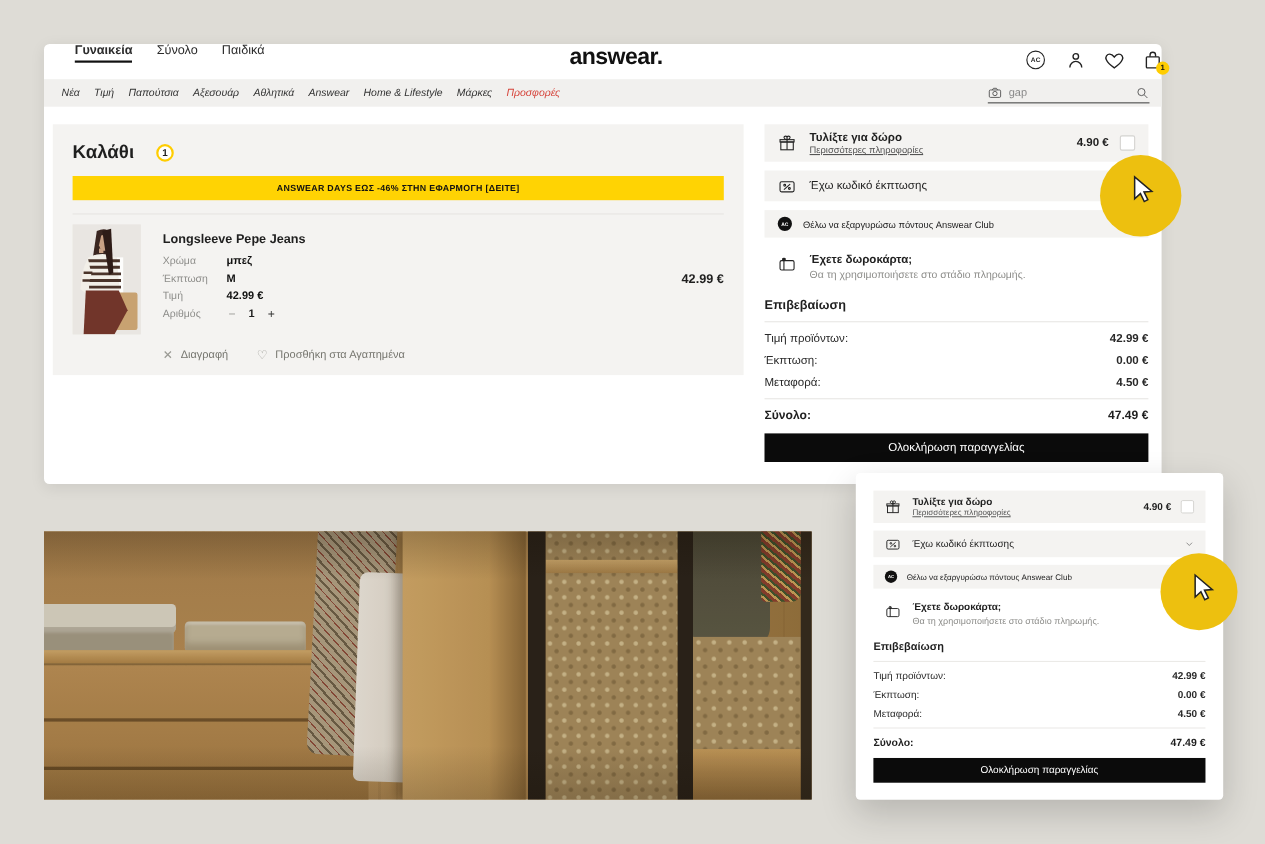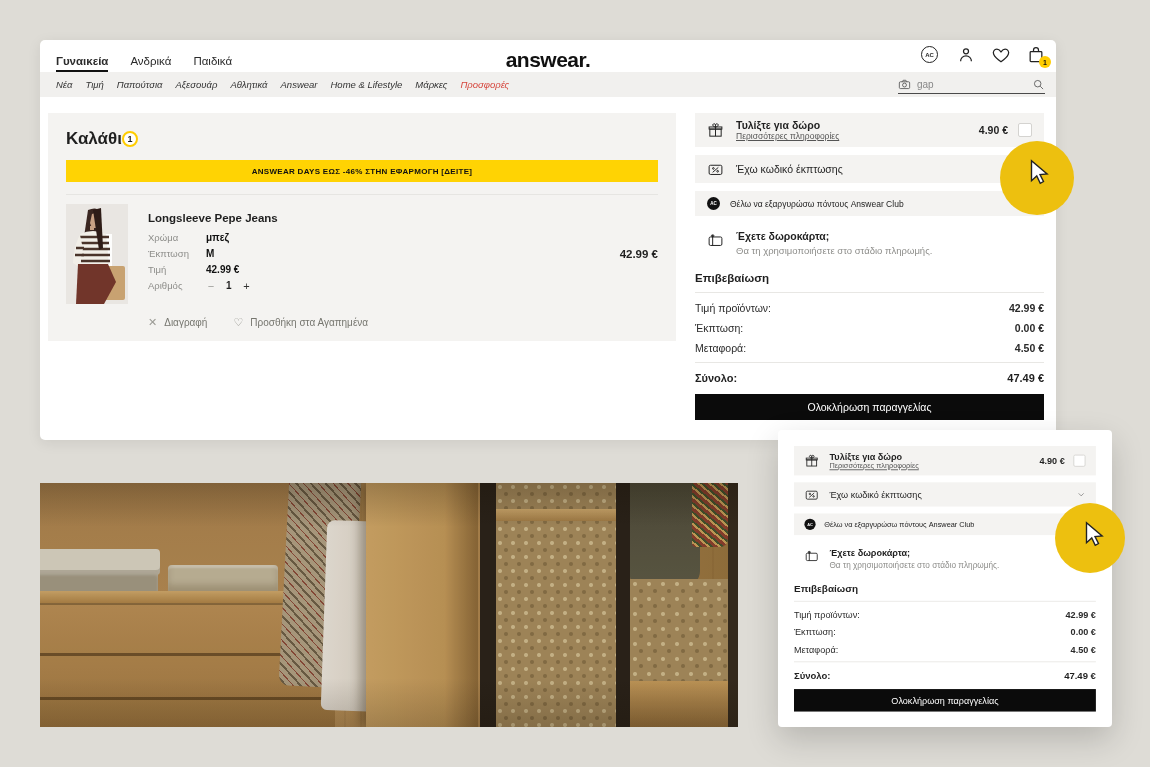--- a/index.html
+++ b/index.html
@@ -3,21 +3,21 @@
 <meta charset="utf-8">
 <style>
   * { margin:0; padding:0; box-sizing:border-box; }
   html,body { width:1150px; height:767px; overflow:hidden; }
   body { background:#dedcd6; font-family:"Liberation Sans", sans-serif; color:#1f1f1f; position:relative; }
 
   
   .window { position:absolute; left:40px; top:40px; width:1016px; height:400px;
             background:#fff; border-radius:5px; box-shadow:0 3px 14px rgba(0,0,0,.08); z-index:10; }
 
-  .hdr { position:absolute; left:0; top:0; width:100%; height:32px; display:flex; align-items:flex-end; }
+  .hdr { position:absolute; left:12px; top:0; width:100%; height:32px; display:flex; align-items:flex-start; }
   .mainnav { display:flex; gap:22px; margin-left:16px; font-size:11.5px; color:#2b2b2b; }
   .mainnav .nav-it { cursor:pointer; padding-bottom:3px; }
   .mainnav .active { font-weight:bold; border-bottom:2px solid #111; }
   .logo { position:absolute; left:50%; transform:translateX(-50%); font-size:21px; font-weight:bold;
           letter-spacing:-.5px; color:#111; }
   .hdr-icons { position:absolute; right:10px; top:5px; display:flex; gap:15px; align-items:center; }
   .hic { width:20px; height:20px; position:relative; cursor:pointer; }
   .hic svg { width:20px; height:20px; stroke:#222; fill:none; stroke-width:1.5; }
   .ac-ring { width:17px; height:17px; border:1.4px solid #222; border-radius:50%;
              display:flex; align-items:center; justify-content:center; font-size:6px; font-weight:bold; margin-top:1px;}
@@ -31,21 +31,21 @@
   .subnav-items .sale { color:#d6453c; }
   .searchbox { position:absolute; right:11px; top:3px; width:147px; height:19px;
                border-bottom:1px solid #4a4a4a; display:flex; align-items:center; gap:6px; }
   .searchbox svg { stroke:#444; fill:none; stroke-width:1.4; }
   .search-input { border:none; background:transparent; outline:none; flex:1; font-size:10px; color:#888;
                   font-family:"Liberation Sans", sans-serif; min-width:0; }
 
   
   .cartpanel { position:absolute; left:8px; top:73px; width:628px; height:228px;
                background:#f4f3f1; padding:16px 18px; }
-  .cart-title { font-size:17px; font-weight:bold; display:flex; align-items:center; gap:0; }
+  .cart-title { font-size:17px; font-weight:bold; display:flex; align-items:center; gap:20px; }
   .count-badge { width:16px; height:16px; border:2px solid #ffcd00; border-radius:50%; background:#fff;
                  font-size:9px; font-weight:bold; display:flex; align-items:center; justify-content:center; }
   .promo-banner { margin-top:11px; height:22px; background:#ffd303; display:flex; align-items:center;
                   justify-content:center; font-size:8px; font-weight:bold; letter-spacing:.3px; color:#111; cursor:pointer; }
   .cart-divider { margin-top:12px; border-top:1px solid #e6e5e2; }
   .prod-row { display:flex; margin-top:9px;align-items:center; }
   .prod-img { width:62px; height:100px; background:#e9e6e2; flex:0 0 auto; overflow:hidden; }
   .prod-info { margin-left:20px; font-size:10px; }
   .prod-name { font-size:11.5px; font-weight:bold; margin-bottom:8px; }
   .specrow { display:flex; margin-bottom:5px; align-items:center; }
@@ -150,21 +150,21 @@
     background:linear-gradient(180deg, rgba(20,12,2,.22), transparent 18%, transparent 80%, rgba(20,12,2,.18)); }
 </style>
 </head>
 <body>
 
 <div class="window">
 
   <div class="hdr">
     <div class="mainnav">
       <span class="nav-it active">Γυναικεία</span>
-      <span class="nav-it">Ανδρικά</span>
+      <span class="nav-it">Σύνολο</span>
       <span class="nav-it">Παιδικά</span>
     </div>
     <div class="logo">answear.</div>
     <div class="hdr-icons">
       <div class="hic">
         <div class="ac-ring">AC</div>
       </div>
       <div class="hic">
         <svg viewBox="0 0 24 24">
             <circle cx="12" cy="7.5" r="3"></circle>

